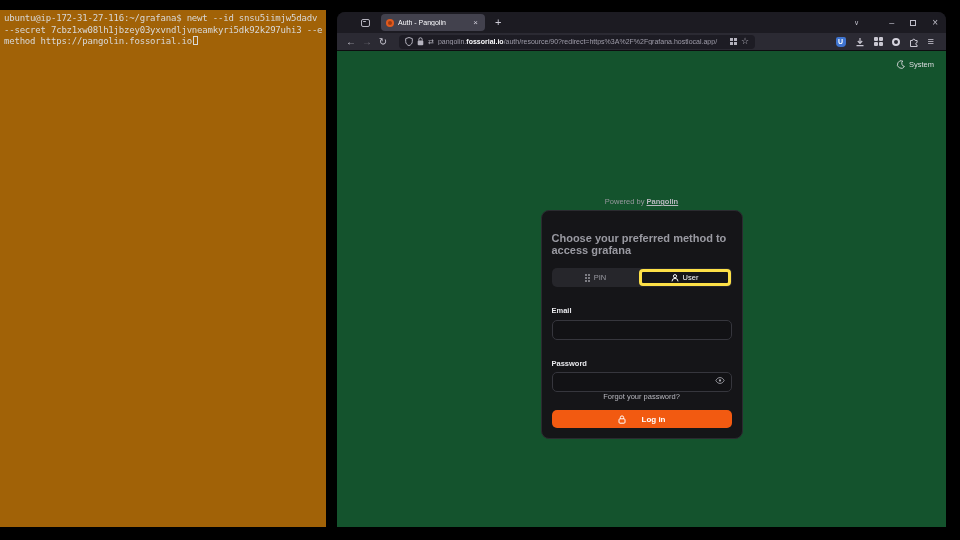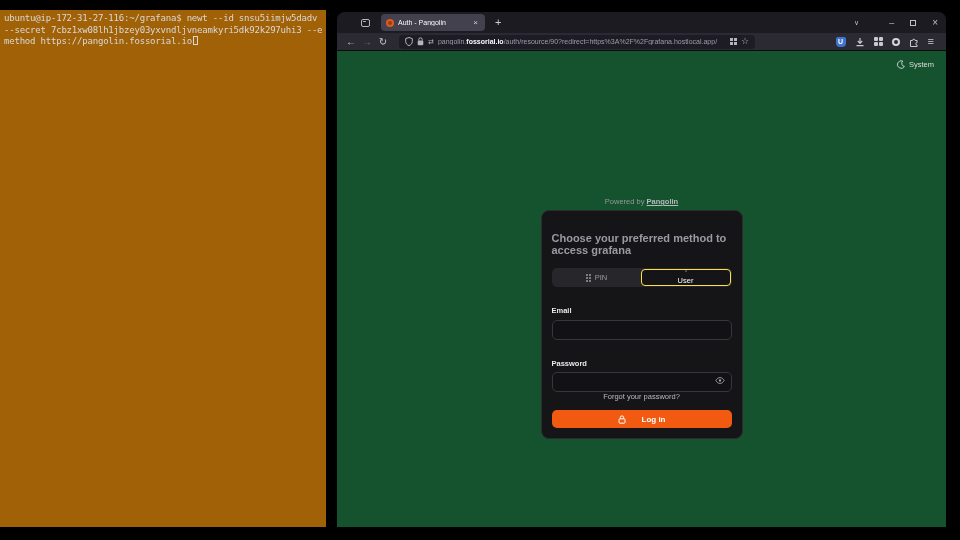--- a/index.html
+++ b/index.html
@@ -71,21 +71,21 @@
   .card {
     position:absolute; top:159px; left:50%; transform:translateX(-50%);
     width:202px; background:#151518; border:1px solid #2b2b30; border-radius:8px;
     padding:11px 10px 10px;
   }
   .card-title { font-size:13px; font-weight:bold; color:#fafafa; letter-spacing:-0.2px; }
   .card-sub { font-size:11px; color:#9a9aa2; margin-top:10px;font-weight:bold; }
 
   .seg { margin-top:12px; display:flex; background:#26262b; border-radius:5px; padding:1px; height:19px; }
   .seg-btn { flex:1; display:flex; align-items:center; justify-content:center; gap:4px; font-size:7.5px; color:#9a9aa2; border-radius:4px; }
-  .seg-btn.active { background:#151518; border:1px solid #fde047; color:#fafafa;flex-direction:column; }
+  .seg-btn.active { background:#151518; border:3px solid #fde047; color:#fafafa; }
 
   .fld-label { margin-top:19px; font-size:7.5px; font-weight:bold; color:#e8e8ec; }
   .fld { margin-top:3px; position:relative; }
   .fld input {
     width:100%; height:20px; background:#121215; border:1px solid #36363d; border-radius:5px;
     color:#e8e8ec; font-size:8px; padding:0 7px; outline:none; font-family:"Liberation Sans", sans-serif;
   }
   .eye { position:absolute; right:7px; top:5px; }
 
   .forgot { margin-top:0; text-align:center; font-size:7.5px; color:#b9b9c0; }

